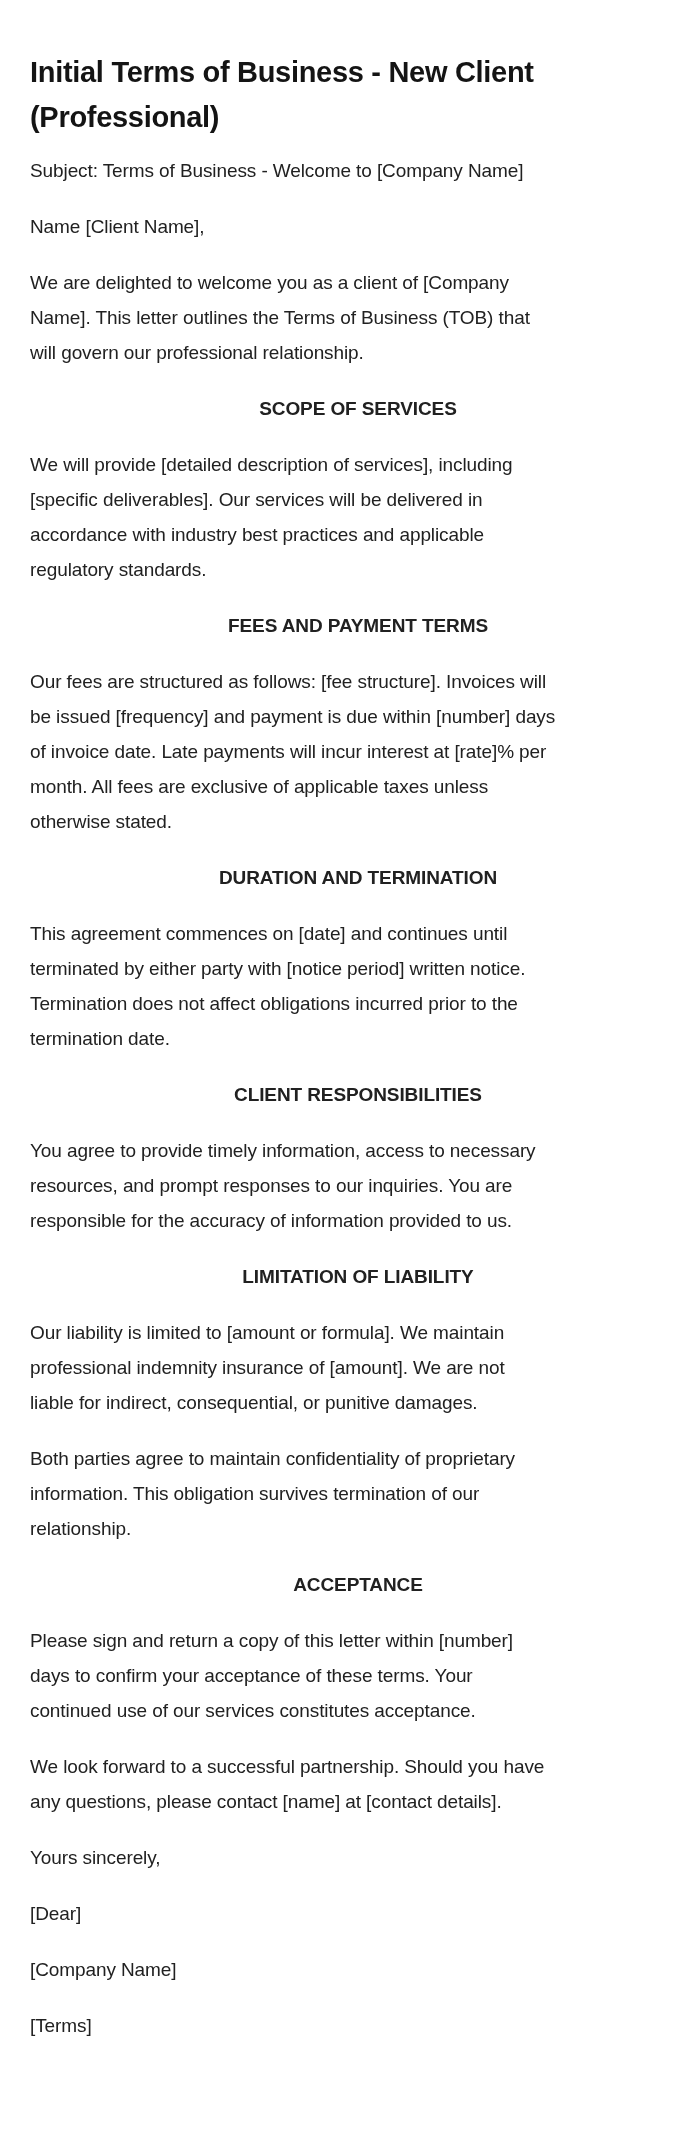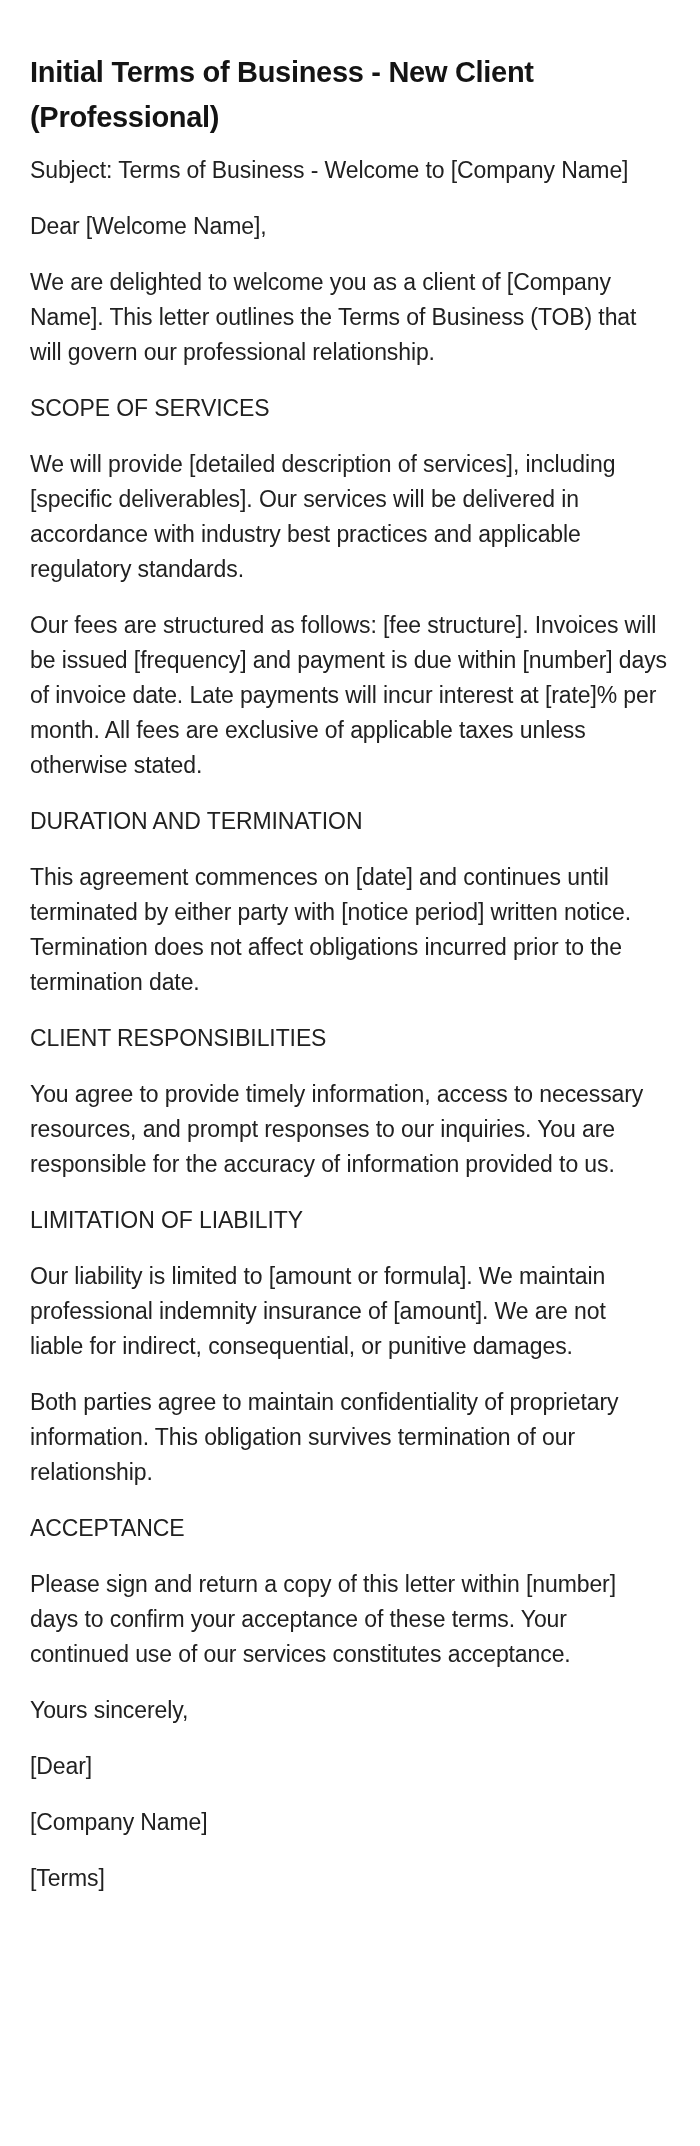--- a/index.html
+++ b/index.html
@@ -23,48 +23,50 @@
     margin: 0 0 -8px 0;
     font-size: 29px;
     line-height: 45px;
     font-weight: 700;
     letter-spacing: -0.3px;
     color: #141414;
   }
   .para,
   .sec-heading {
     margin: 21px 0;
-    font-size: 23px;
+    font-size: 19px;
     line-height: 35px;
     font-weight: 400;
     letter-spacing: -0.1px;
     color: #212121;
   }
   .sec-heading {
     
-    font-weight: 400;
+    font-weight: 700;
+    text-align: center;
   }
 </style>
 </head>
 <body>
 
 <div class="page">
 
   <h1 class="doc-title">Initial Terms of Business - New Client<br>(Professional)</h1>
 
   <p class="para">Subject: Terms of Business - Welcome to [Company Name]</p>
 
-  <p class="para">Dear [Welcome Name],</p>
+  <p class="para">Name [Client Name],</p>
 
   <p class="para">We are delighted to welcome you as a client of [Company<br>Name]. This letter outlines the Terms of Business (TOB) that<br>will govern our professional relationship.</p>
 
   <h2 class="sec-heading">SCOPE OF SERVICES</h2>
 
   <p class="para">We will provide [detailed description of services], including<br>[specific deliverables]. Our services will be delivered in<br>accordance with industry best practices and applicable<br>regulatory standards.</p>
 
+  <h2 class="sec-heading">FEES AND PAYMENT TERMS</h2>
 
   <p class="para">Our fees are structured as follows: [fee structure]. Invoices will<br>be issued [frequency] and payment is due within [number] days<br>of invoice date. Late payments will incur interest at [rate]% per<br>month. All fees are exclusive of applicable taxes unless<br>otherwise stated.</p>
 
   <h2 class="sec-heading">DURATION AND TERMINATION</h2>
 
   <p class="para">This agreement commences on [date] and continues until<br>terminated by either party with [notice period] written notice.<br>Termination does not affect obligations incurred prior to the<br>termination date.</p>
 
   <h2 class="sec-heading">CLIENT RESPONSIBILITIES</h2>
 
   <p class="para">You agree to provide timely information, access to necessary<br>resources, and prompt responses to our inquiries. You are<br>responsible for the accuracy of information provided to us.</p>
@@ -73,20 +75,21 @@
 
   <p class="para">Our liability is limited to [amount or formula]. We maintain<br>professional indemnity insurance of [amount]. We are not<br>liable for indirect, consequential, or punitive damages.</p>
 
 
   <p class="para">Both parties agree to maintain confidentiality of proprietary<br>information. This obligation survives termination of our<br>relationship.</p>
 
   <h2 class="sec-heading">ACCEPTANCE</h2>
 
   <p class="para">Please sign and return a copy of this letter within [number]<br>days to confirm your acceptance of these terms. Your<br>continued use of our services constitutes acceptance.</p>
 
+  <p class="para">We look forward to a successful partnership. Should you have<br>any questions, please contact [name] at [contact details].</p>
 
   <p class="para">Yours sincerely,</p>
 
 
   <p class="para">[Dear]</p>
 
   <p class="para">[Company Name]</p>
 
   <p class="para">[Terms]</p>
 

